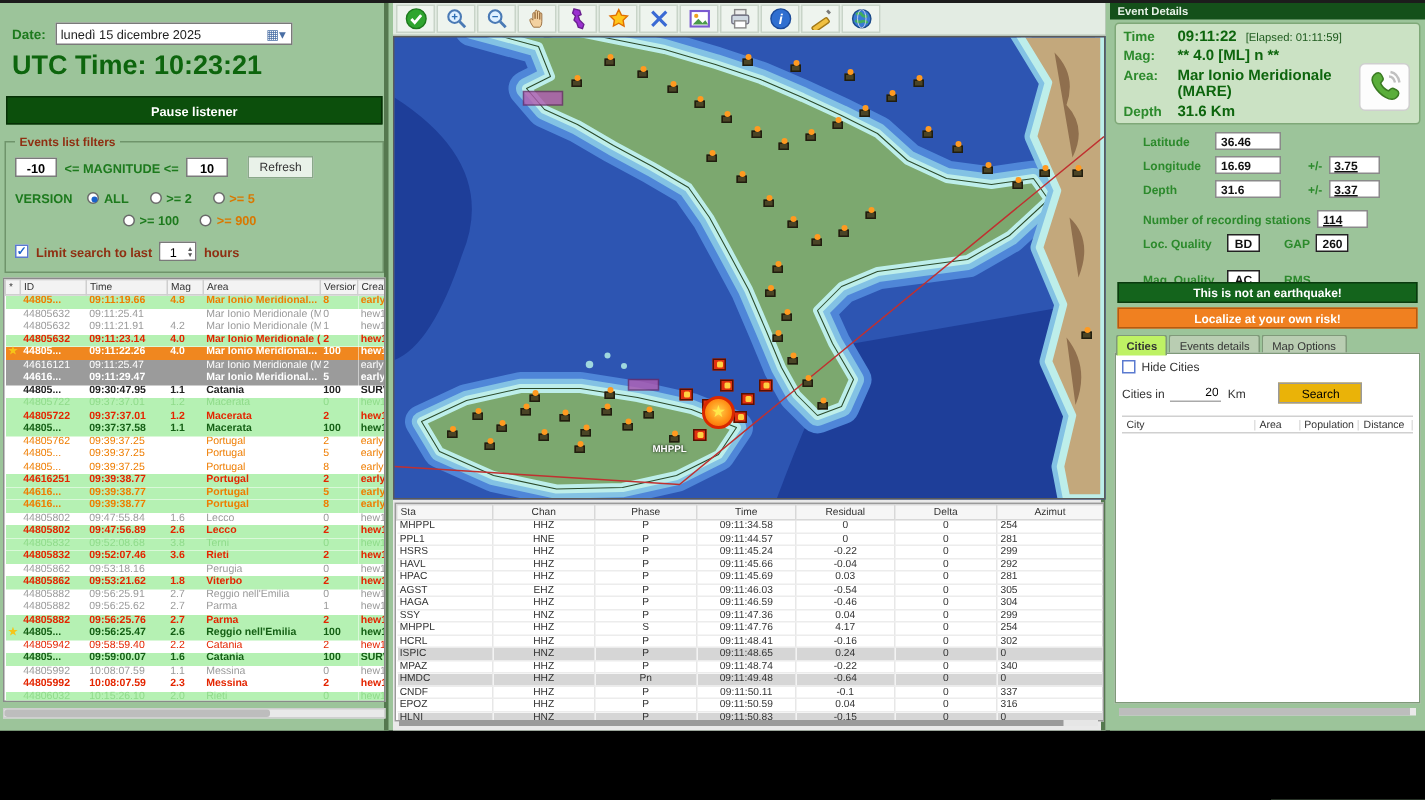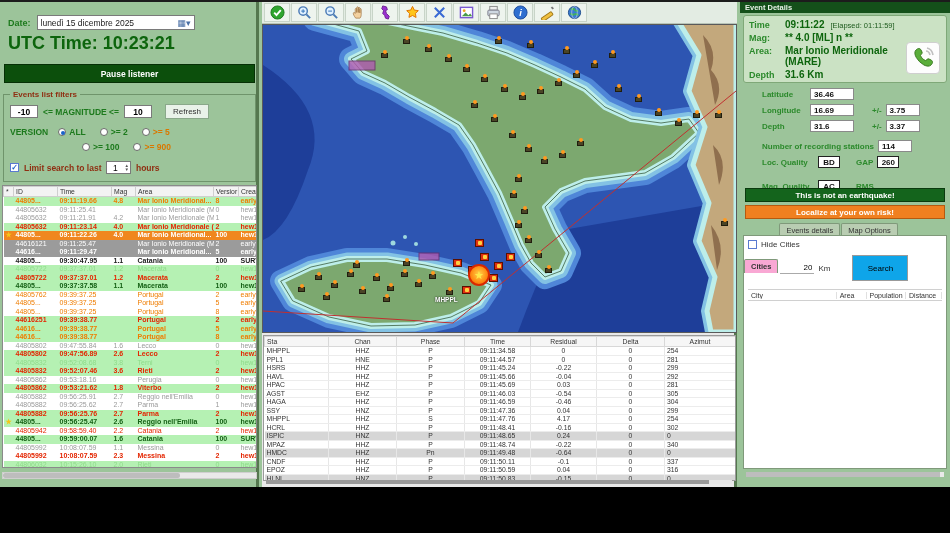--- a/index.html
+++ b/index.html
@@ -81,35 +81,35 @@
   .ed-label{font-size:9px;font-weight:bold;color:#2c8a2c;min-width:30px;}
   .ed-value{font-size:10px;font-weight:bold;color:#0d650d;}
   .ed-elapsed{font-size:7.5px;color:#1d5a1d;}
   .call-btn{position:absolute;right:6px;top:26px;width:34px;height:32px;background:#fdfdfd;border:1px solid #cfcfcf;border-radius:4px;display:flex;align-items:center;justify-content:center;cursor:pointer;}
   .call-btn svg{width:26px;height:24px;}
   .fields{position:absolute;top:86px;left:22px;width:200px;font-size:8px;font-weight:bold;color:#2c8a2c;}
   .f-row{display:flex;align-items:center;gap:4px;margin-bottom:4px;}
   .f-label{width:44px;}
   .f-box{background:#fff;border:1px solid #8a8a8a;height:12px;min-width:44px;padding:0 3px;color:#111;font-size:8px;font-weight:bold;display:flex;align-items:center;}
   .f-err-label{margin-left:14px;color:#2c8a2c;}
-  .f-box.small{min-width:34px;}
+  .f-box.small{min-width:34px;text-decoration:underline;}
   .stations-row{margin-top:8px;}
   .qual-row{display:flex;align-items:center;gap:4px;margin-top:4px;}
   .q-box{background:#fff;border:1.5px solid #222;height:12px;min-width:22px;padding:0 3px;color:#111;font-size:8px;font-weight:bold;display:flex;align-items:center;justify-content:center;}
   .q-box.thin{border:1px solid #8a8a8a;margin-top:16px;}
   .btn-noteq{position:absolute;top:186px;left:5px;width:200px;height:14px;background:#14641c;border:1px solid #0a3a0e;color:#fff;font-size:8px;font-weight:bold;display:flex;align-items:center;justify-content:center;cursor:pointer;}
   .btn-localize{position:absolute;top:203px;left:5px;width:200px;height:14px;background:#f08020;border:1px solid #b55a10;color:#fff;font-size:8px;font-weight:bold;display:flex;align-items:center;justify-content:center;cursor:pointer;}
   .tabs{position:absolute;top:221px;left:4px;display:flex;gap:1px;}
   .tab{font-size:7.5px;color:#333;background:#b9cdb2;border:1px solid #7f997a;border-bottom:0;padding:2px 6px;border-radius:2px 2px 0 0;cursor:pointer;}
-  .tab.active{background:#f9a8d4;font-weight:bold;position:relative;z-index:2;margin-top:36px;}
+  .tab.active{background:#bef264;font-weight:bold;position:relative;z-index:2;}
   .tab-content{position:absolute;top:233px;left:3px;width:204px;height:234px;background:#fff;border:1px solid #7f997a;padding:4px;}
   .hc-row{display:flex;align-items:center;gap:4px;font-size:8px;color:#333;}
   .ci-row{display:flex;align-items:center;gap:4px;font-size:8px;color:#333;margin-top:6px;}
   .ci-input{width:34px;height:12px;border:0;border-bottom:1px solid #aaa;font-size:8px;text-align:right;padding:0 2px;}
-  .search-btn{margin-left:18px;width:56px;height:26px;background:#0ea5e9;border:1px solid #9a9a9a;font-size:8px;cursor:pointer;}
+  .search-btn{margin-left:18px;width:56px;height:14px;background:#eab308;border:1px solid #9a9a9a;font-size:8px;cursor:pointer;}
   .cities-head{display:flex;margin-top:8px;border-top:1px solid #d0d0d0;border-bottom:1px solid #d0d0d0;font-size:7px;color:#333;height:12px;align-items:center;}
   .cities-head div{border-right:1px solid #e0e0e0;padding:0 3px;white-space:nowrap;overflow:hidden;}
   .ch-city{width:100px;} .ch-area{width:33px;} .ch-pop{width:44px;} .ch-dist{width:40px;}
   .rp-scroll{position:absolute;left:6px;bottom:10px;width:198px;height:5px;background:#e9e9e9;}
   .rp-scroll .thumb{height:5px;width:98%;background:#bdbdbd;}
 </style>
 </head>
 <body>
 
 <div class="app">

